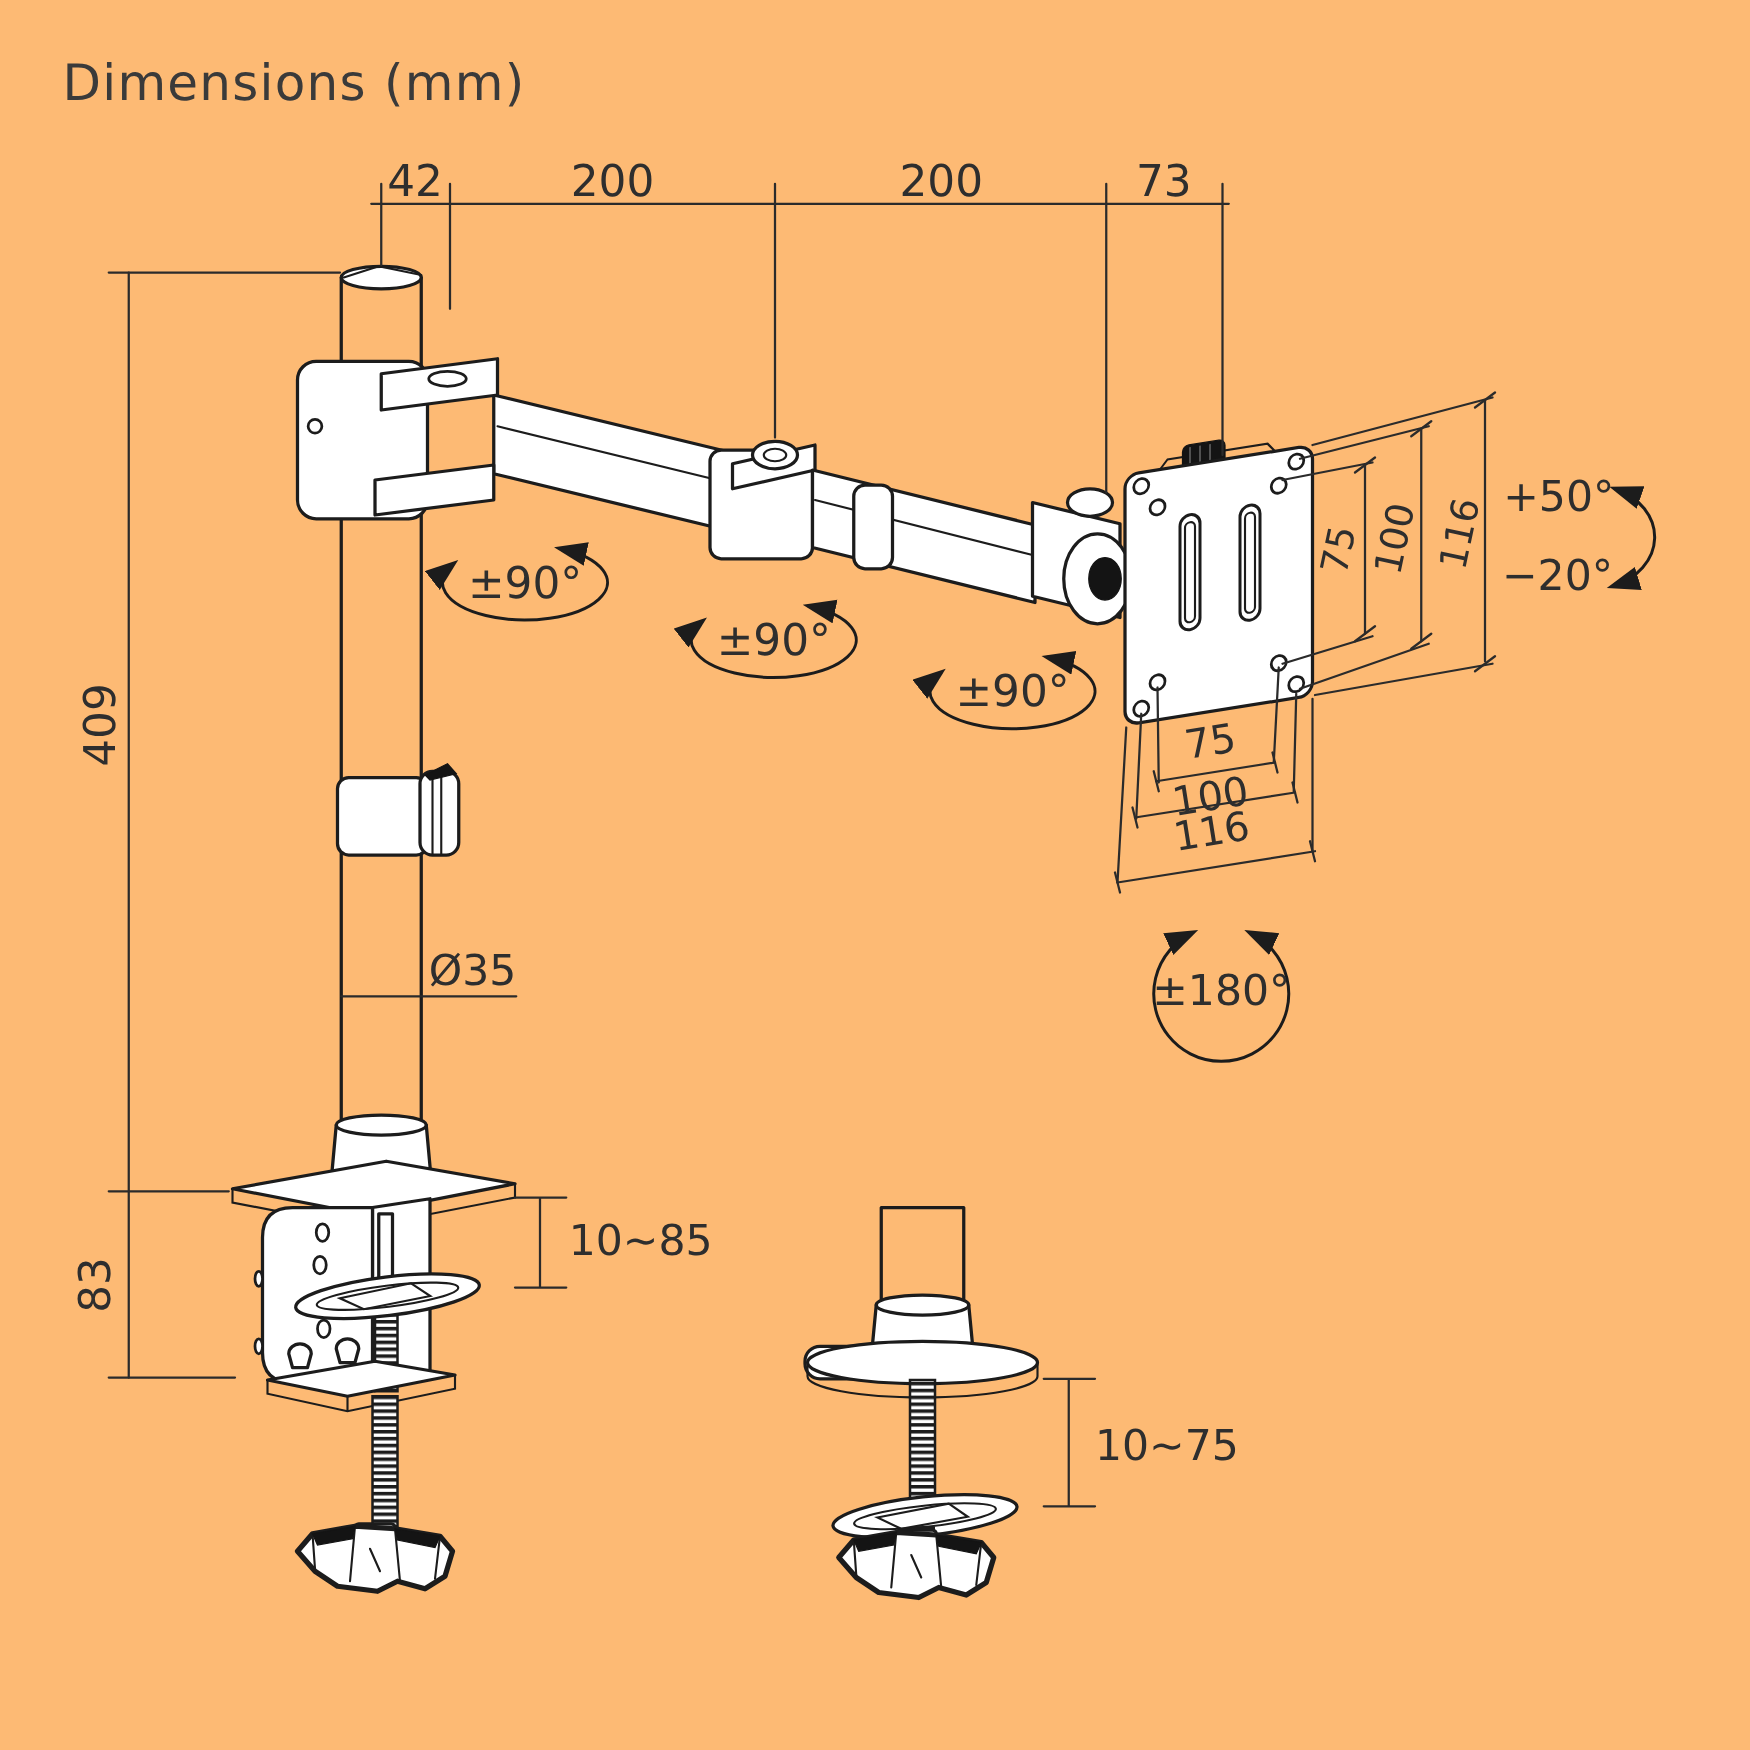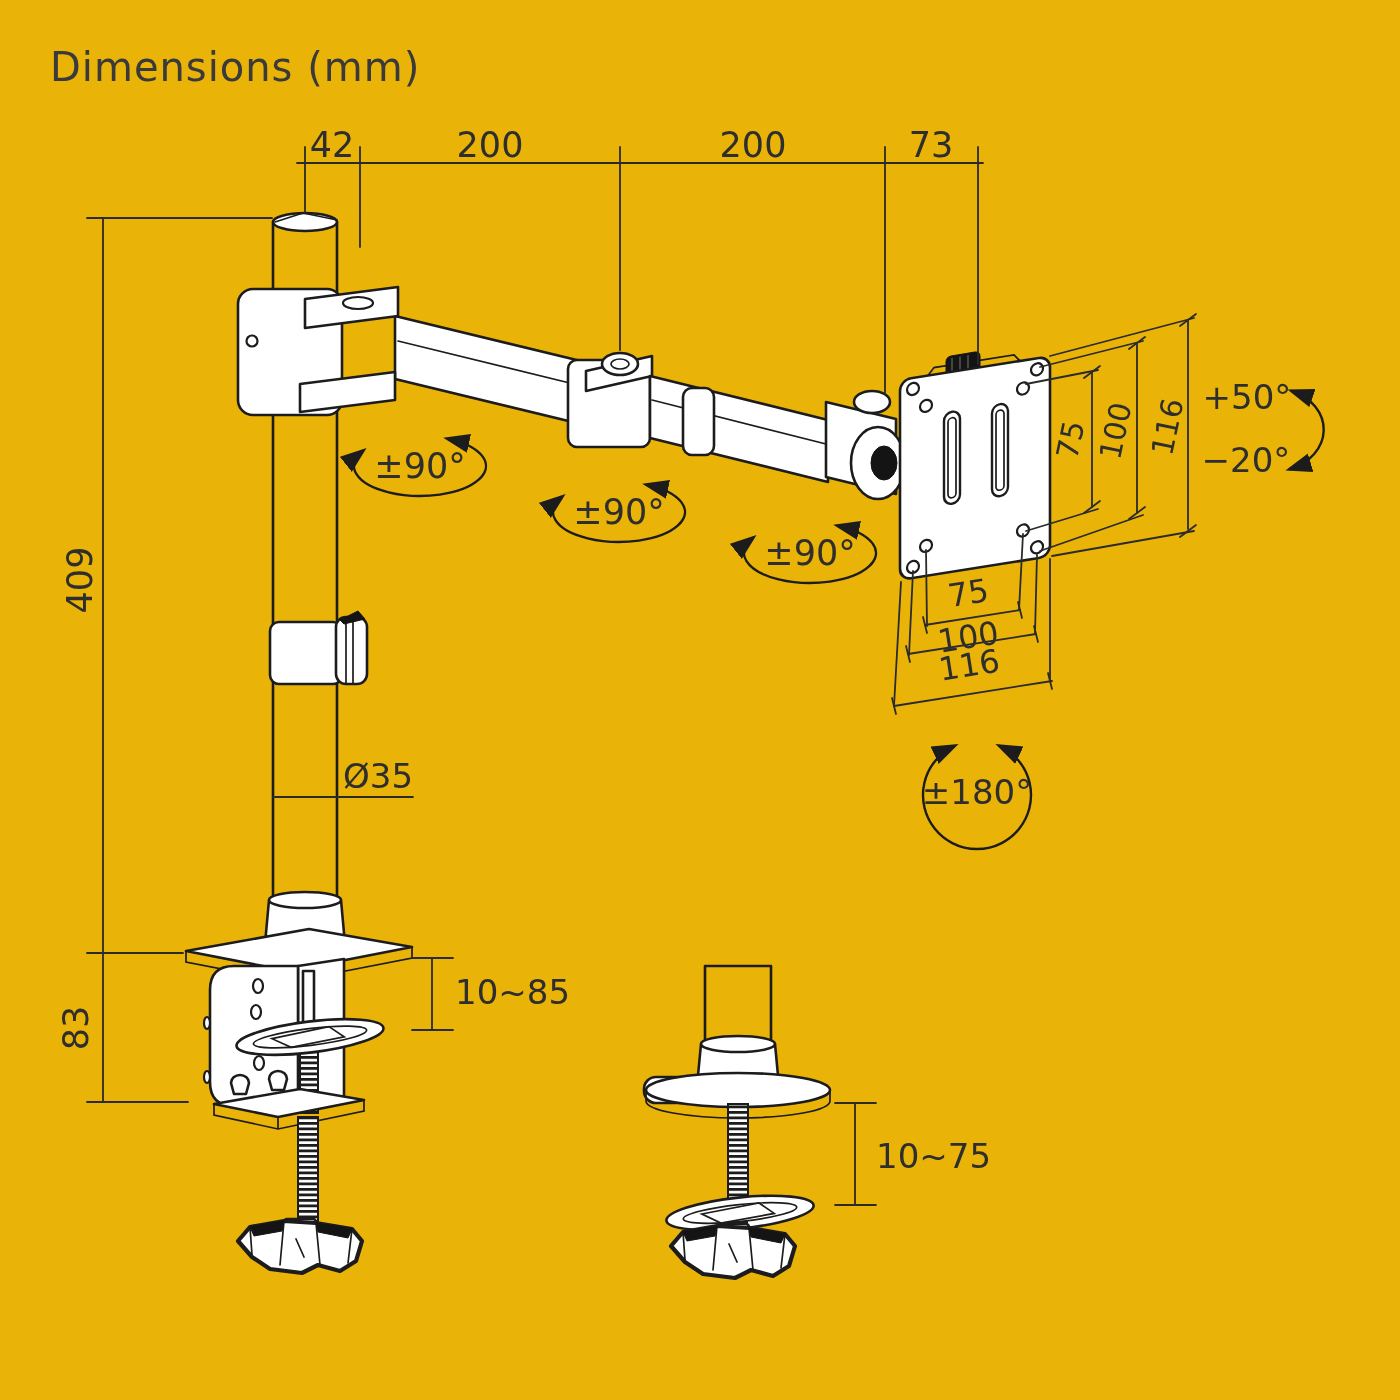--- a/index.html
+++ b/index.html
@@ -1,16 +1,16 @@
 <!DOCTYPE html>
 <html><head>
 <meta charset="utf-8">
 <style>
   html,body{margin:0;padding:0;background:#ffffff;}
-  .stage{position:relative;width:1400px;height:1400px;background:#eab308;overflow:hidden;
+  .stage{position:relative;width:1400px;height:1400px;background:#fdba74;overflow:hidden;
          font-family:"DejaVu Sans", "Liberation Sans", sans-serif;}
   .title{position:absolute;left:50px;top:44px;font-size:40px;color:#3a3a3a;letter-spacing:1px;}
   svg{position:absolute;left:0;top:0;}
   svg text{font-family:"DejaVu Sans","Liberation Sans",sans-serif;fill:#2e2e2e;}
   .part{fill:#ffffff;stroke:#1c1c1c;stroke-width:2.6;stroke-linejoin:round;stroke-linecap:round;}
   .part-thin{fill:none;stroke:#1c1c1c;stroke-width:1.7;stroke-linecap:round;}
   .hole{fill:#ffffff;stroke:#1c1c1c;stroke-width:2.2;}
   .dark{fill:#141414;stroke:#141414;}
   .dim{stroke:#2b2b2b;stroke-width:1.8;fill:none;stroke-linecap:round;}
   .arc{stroke:#1c1c1c;stroke-width:2.4;fill:none;stroke-linecap:round;}

